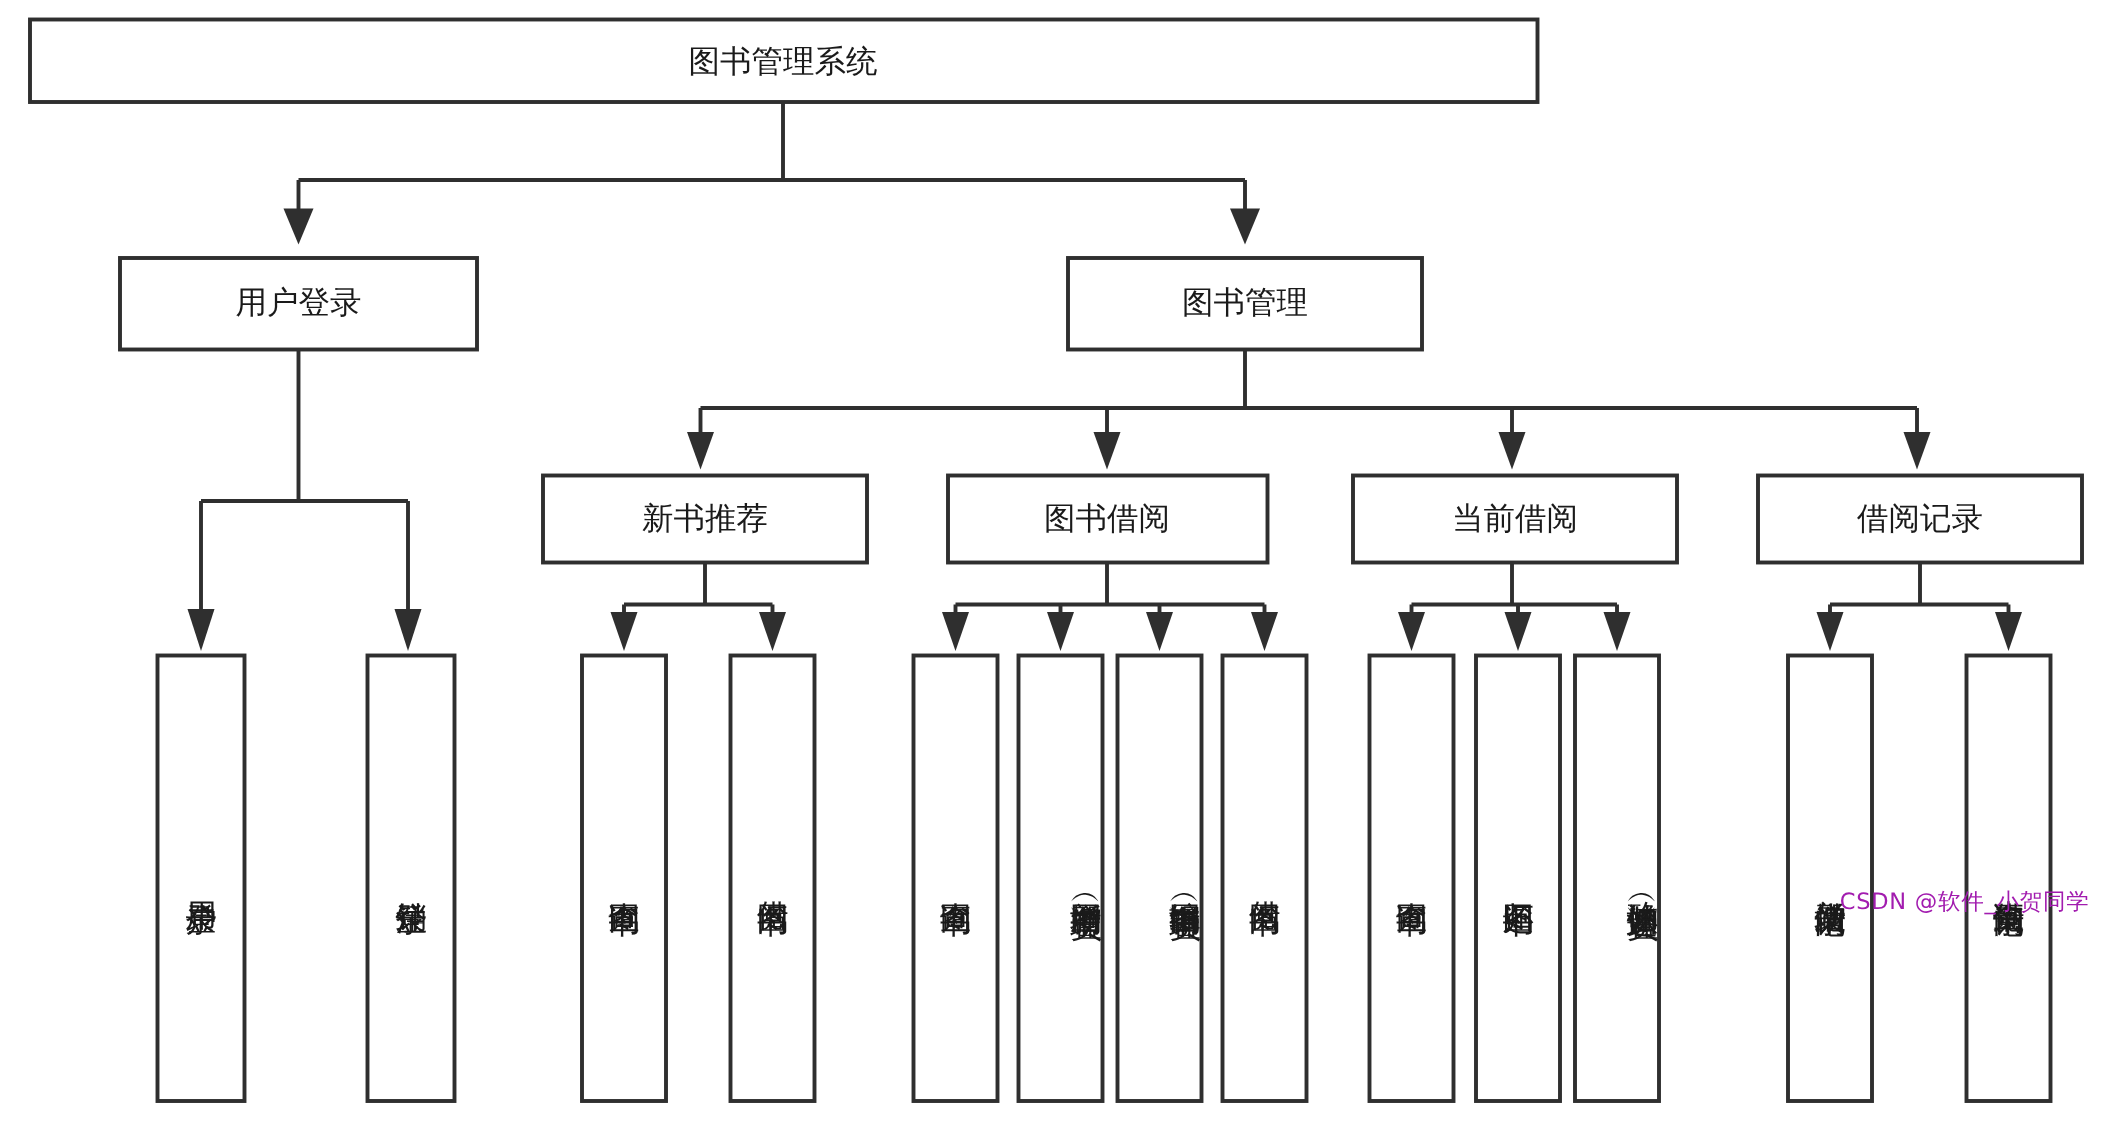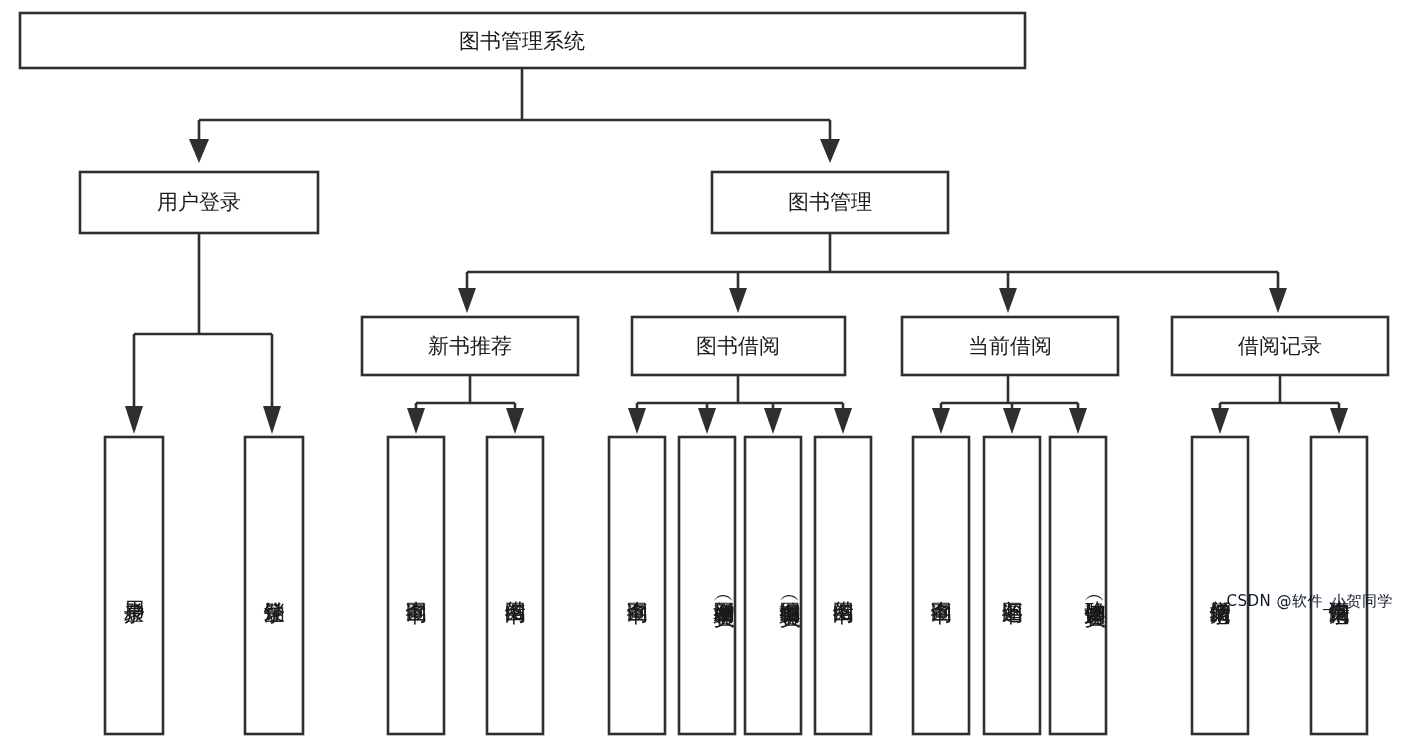--- a/index.html
+++ b/index.html
@@ -64,21 +64,21 @@
     justify-content: center;
     text-align: center;
     pointer-events: none;
   }
   .watermark {
     position: absolute;
     right: 12px;
     bottom: 6px;
     font-family: "DejaVu Sans", "Liberation Sans", sans-serif;
     font-size: 15px;
-    color: #0f172a;
+    color: #a21caf;
     white-space: nowrap;
     letter-spacing: 0.5px;
   }
 </style>
 </head>
 <body>
 
 <div id="diagram-root">
 
   <svg class="diagram-canvas" viewBox="0 0 1405 747">

